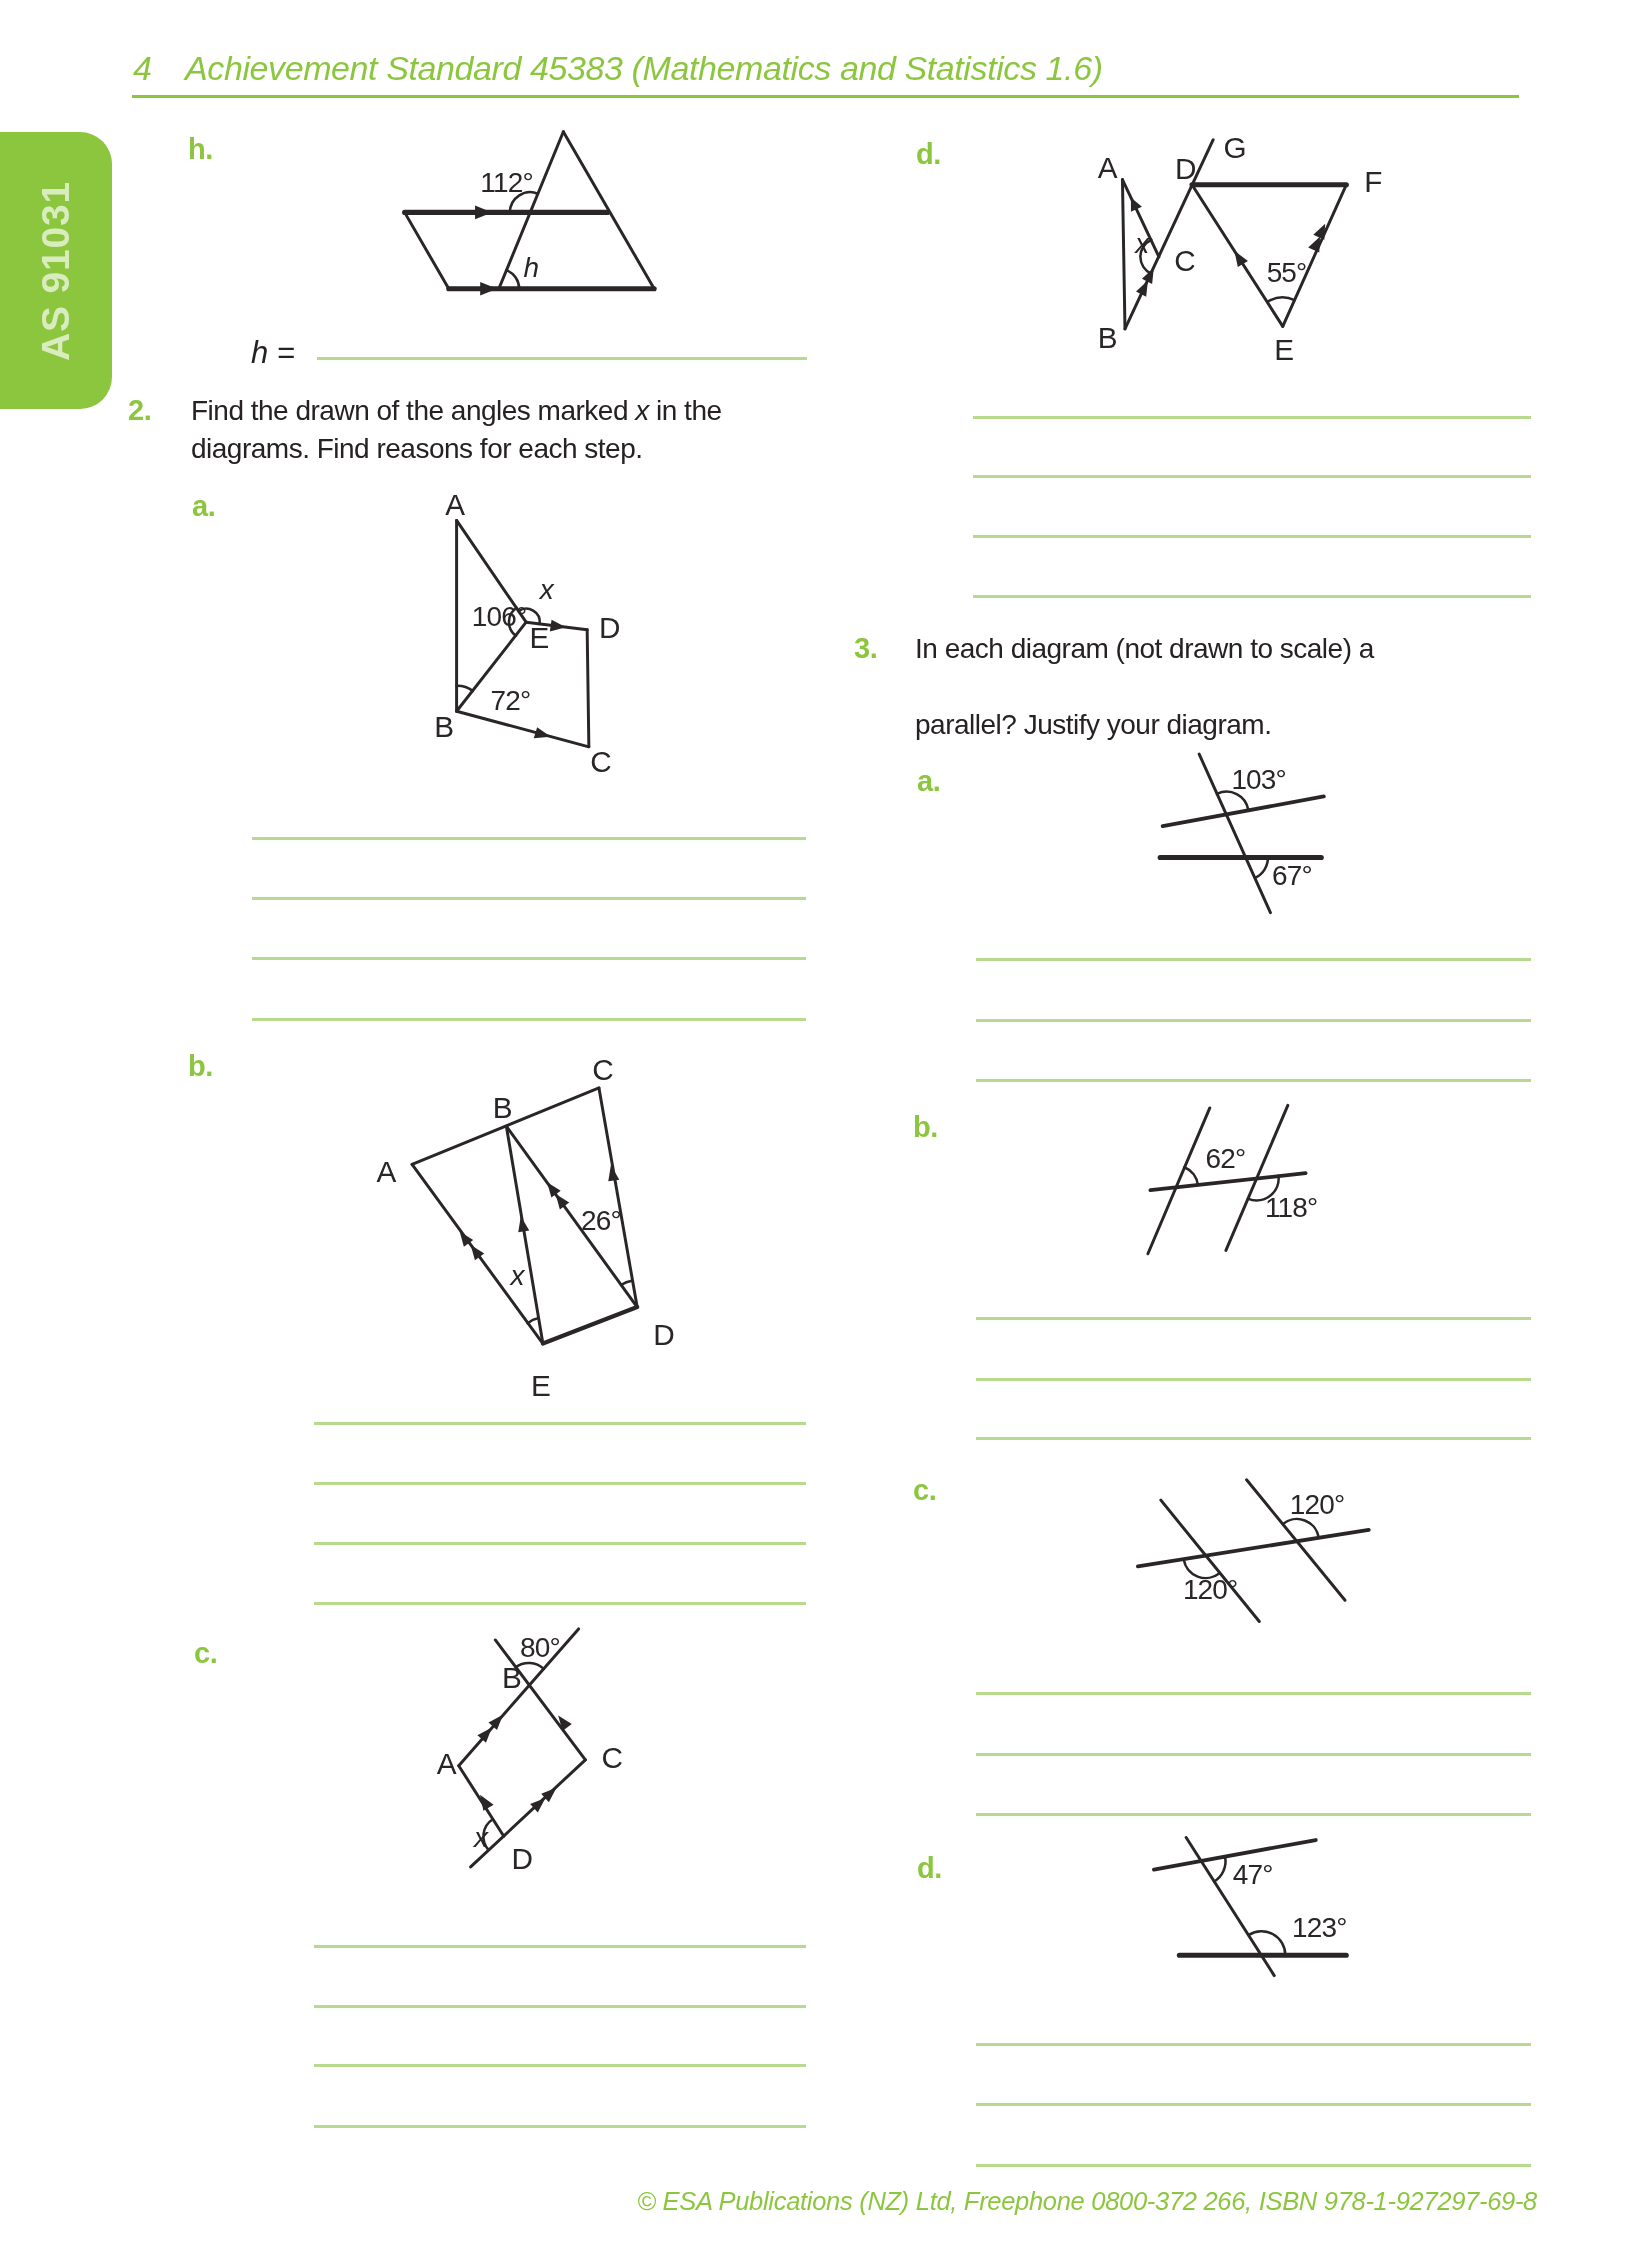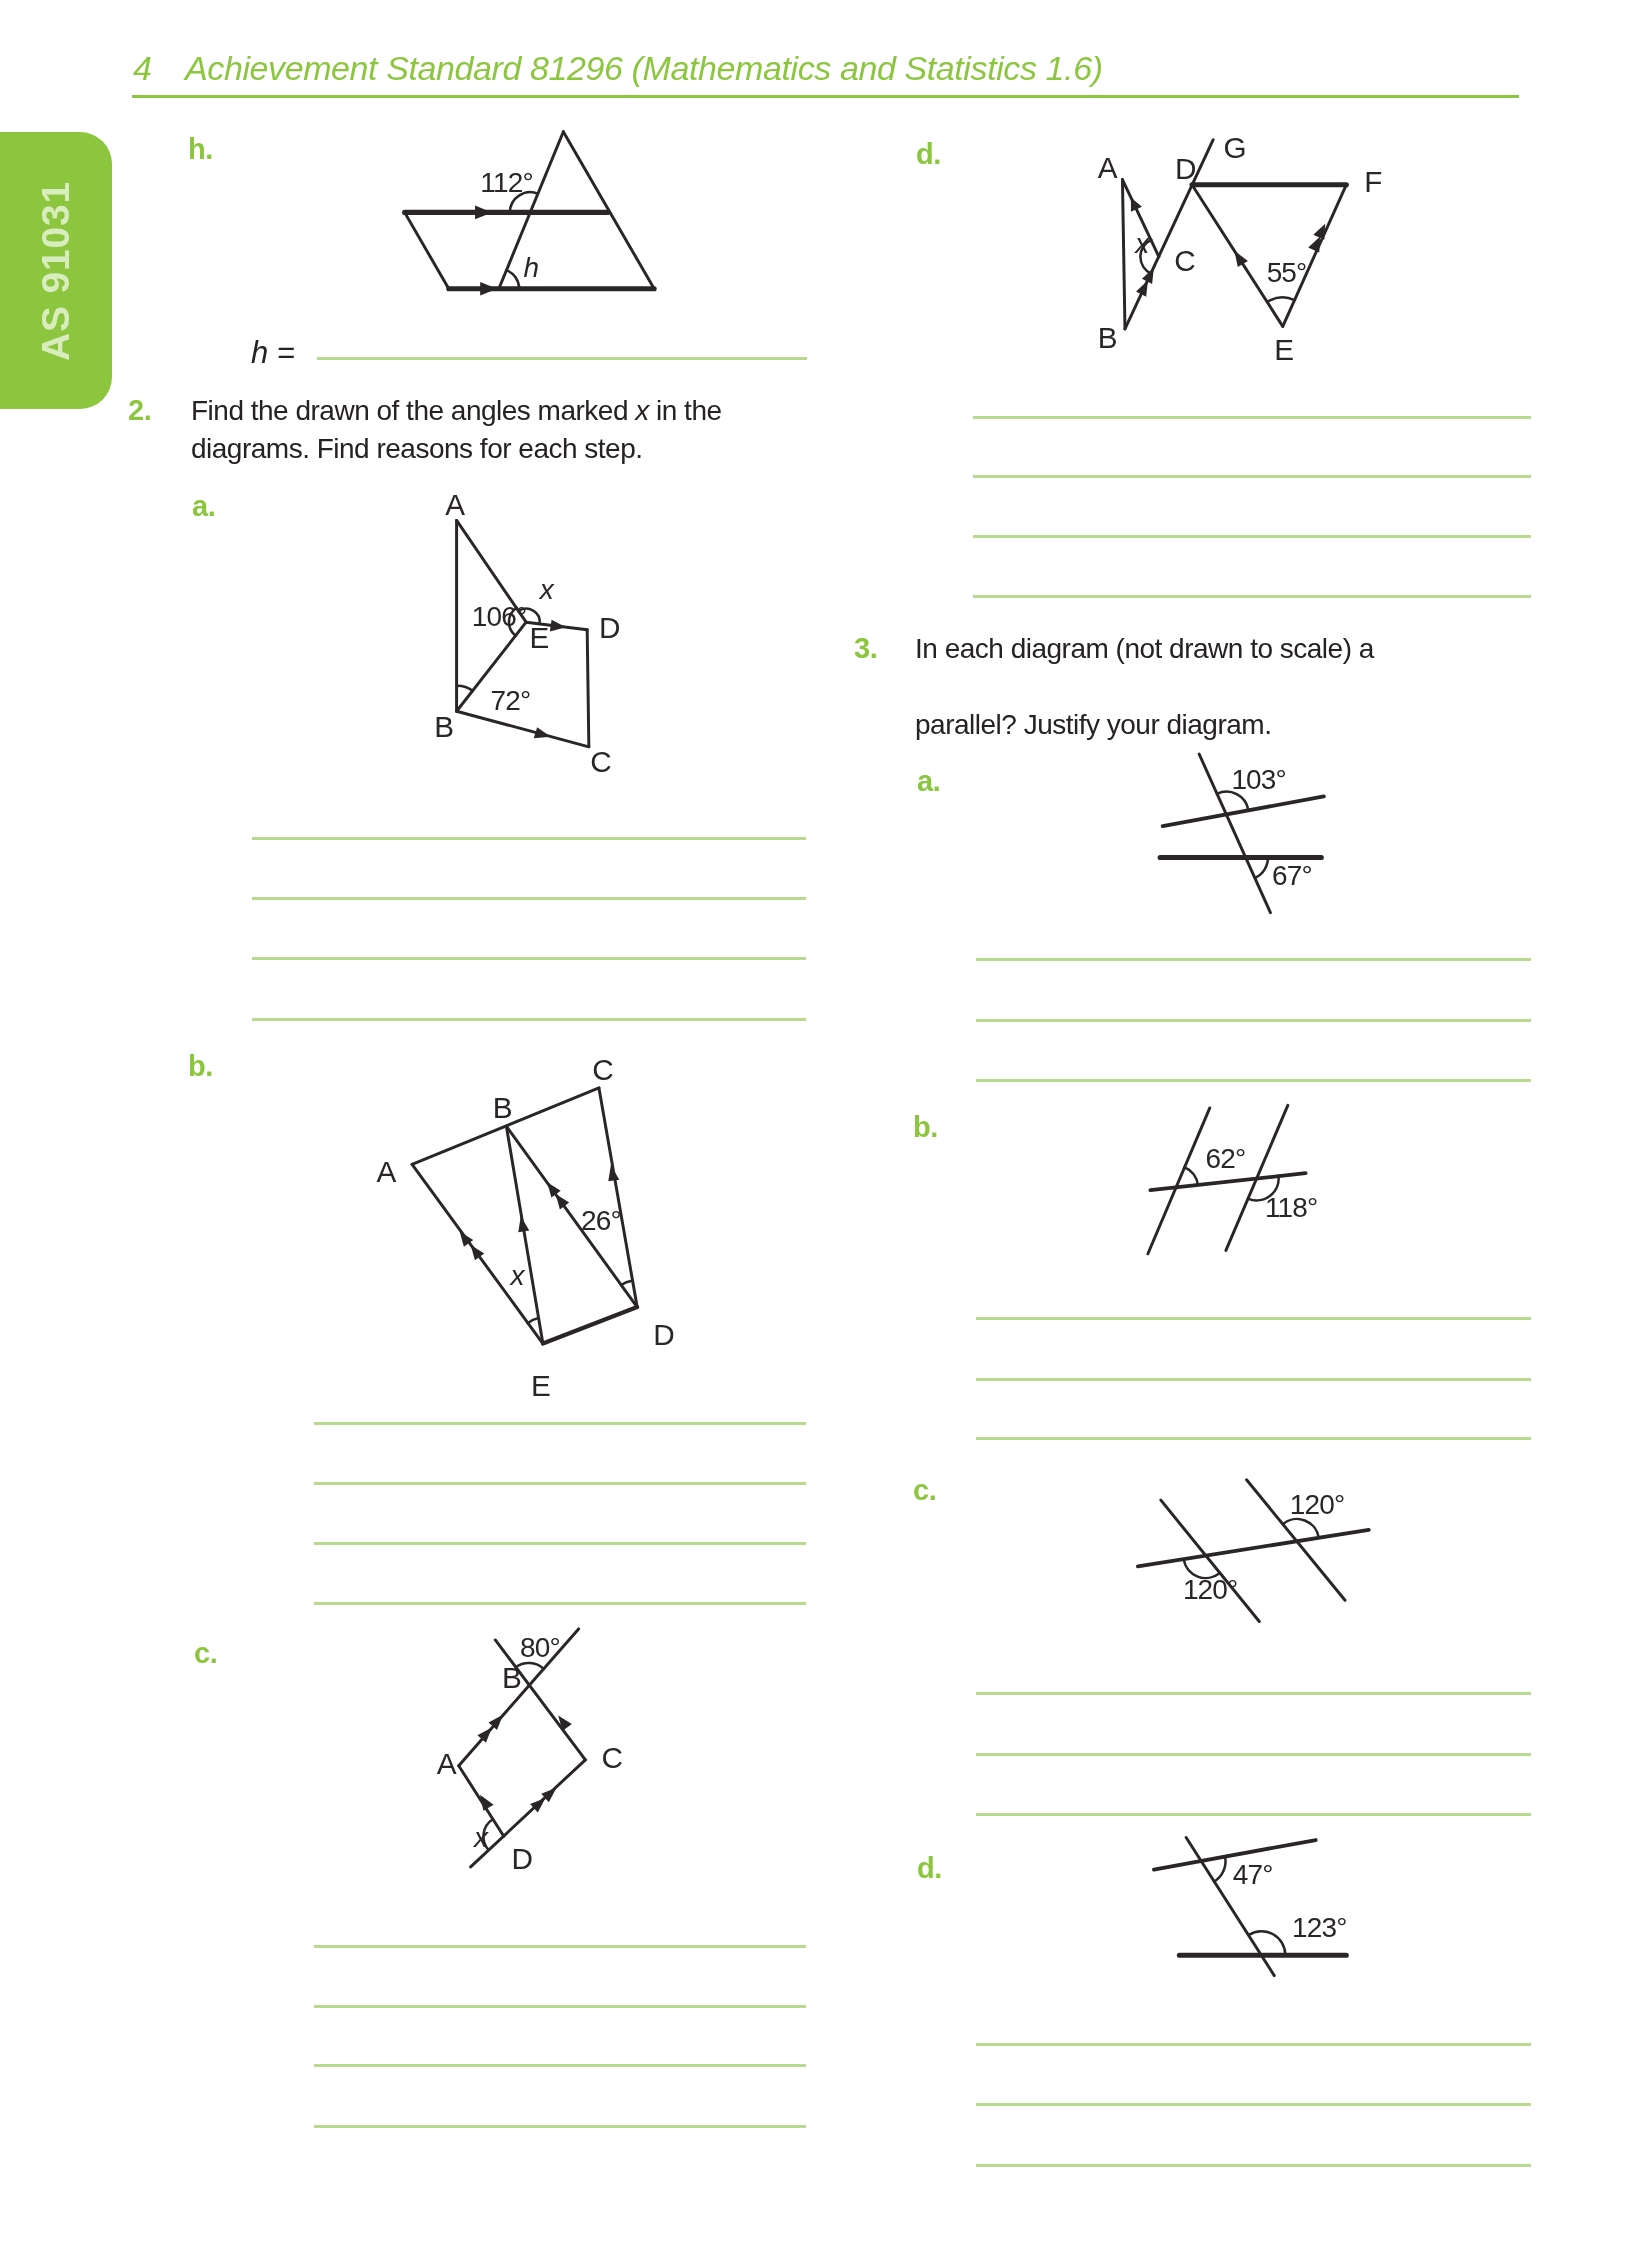--- a/index.html
+++ b/index.html
@@ -24,21 +24,21 @@
   .pt{font-size:35px;fill:#2a2627;letter-spacing:-0.5px;}
   .ang{font-size:33px;fill:#2a2627;letter-spacing:-1px;}
   .var{font-size:33px;font-style:italic;fill:#2a2627;}
 </style>
 </head>
 <body>
 
 <div class="page">
 
   <div class="header-num">4</div>
-  <div class="header-title">Achievement Standard 81296 (Mathematics and Statistics 1.6)</div>
+  <div class="header-title">Achievement Standard 45383 (Mathematics and Statistics 1.6)</div>
   <div class="header-rule"></div>
 
   <div class="side-tab">
     <span>AS 91031</span>
   </div>
 
   <div class="green-label" style="left:188px;top:133px;">h.</div>
 
   <svg style="left:373px;top:119px;" width="306" height="191" viewBox="440 140 360 225">
     <line x1="477" y1="250" x2="716" y2="250" stroke-width="6"></line>
@@ -232,15 +232,16 @@
     <line x1="1390" y1="2303" x2="1587" y2="2303" stroke-width="6"></line>
     <path d="M 1444 2187 A 28 28 0 0 1 1431 2216" stroke-width="3"></path>
     <path d="M 1472 2279 A 28 28 0 0 1 1515 2303" stroke-width="3"></path>
     <text class="ang" x="1453" y="2219">47°</text>
     <text class="ang" x="1523" y="2282">123°</text>
   </svg>
   <div class="ans-line" style="left:976px;top:2043px;width:555px;"></div>
   <div class="ans-line" style="left:976px;top:2103px;width:555px;"></div>
   <div class="ans-line" style="left:976px;top:2164px;width:555px;"></div>
 
+  <div class="footer">© ESA Publications (NZ) Ltd, Freephone 0800-372 266, ISBN 978-1-927297-69-8</div>
 
 </div>
 
 
 </body></html>

